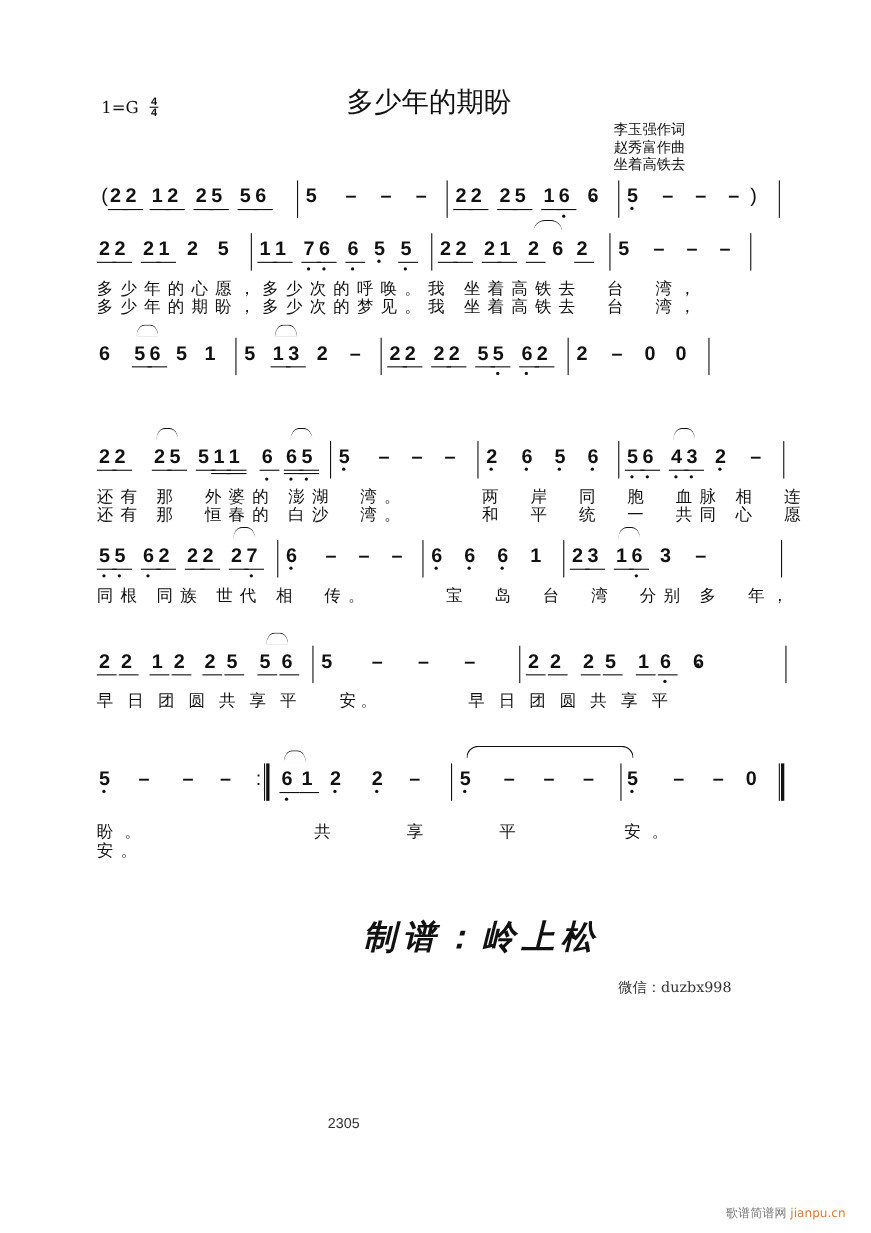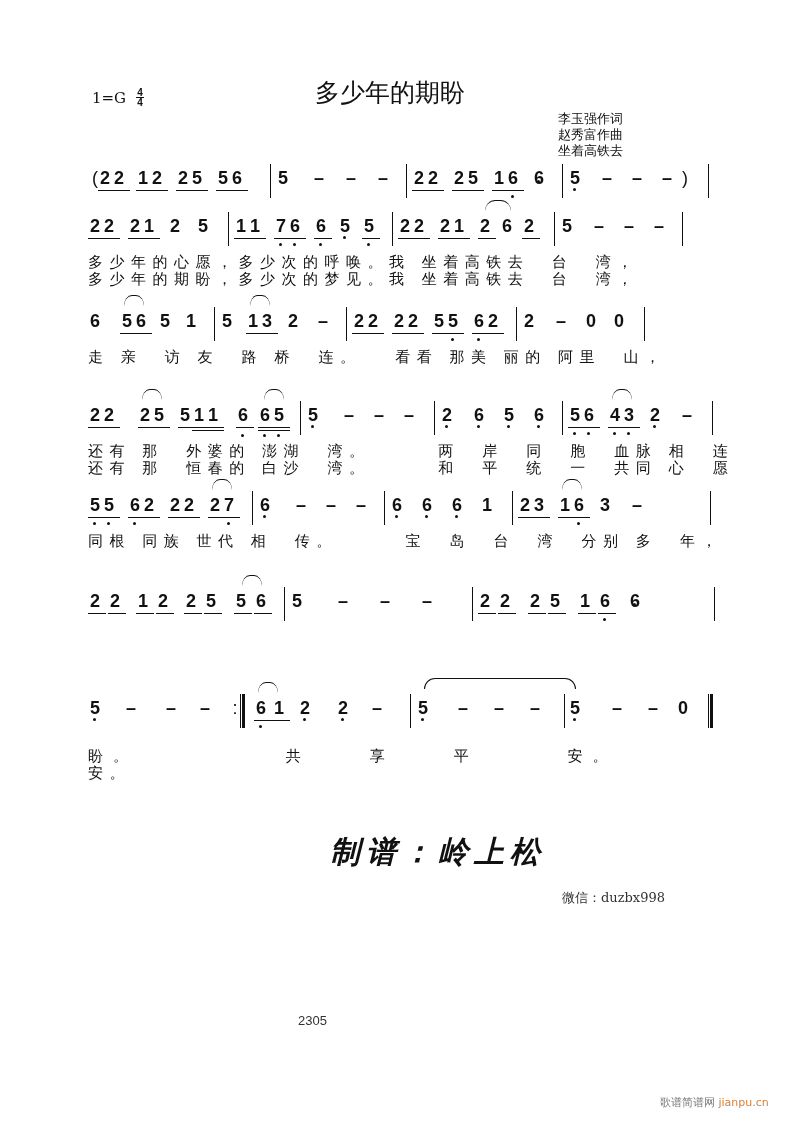--- a/index.html
+++ b/index.html
@@ -138,21 +138,20 @@
       <span class="n ul dot" style="left:358px">5<span class="d"></span></span>
     <span class="n ul dot" style="left:384px">6<span class="d"></span></span>
       <span class="n ul" style="left:398px">2</span>
     <span class="bl" style="left:428px"></span>
     <span class="n" style="left:434px">2</span>
     <span class="n" style="left:466px">–</span>
       <span class="n" style="left:496px">0</span>
       <span class="n" style="left:524px">0</span>
     <span class="bl" style="left:556px"></span>
   </div>
-  <div class="lyr">走 亲  访 友  路 桥  连。   看看 那美 丽的 阿里  山，</div>
 </div>
 
 <div class="row" style="top:397px">
   <div class="staff">
     <span class="n ul" style="left:0px">2</span>
       <span class="n ul" style="left:14px">2</span>
     <span class="slur" style="left:54px;top:-8px;width:20px"></span>
     <span class="n ul" style="left:50px">2</span>
       <span class="n ul" style="left:64px">5</span>
     <span class="n ul" style="left:90px">5</span>
@@ -239,20 +238,21 @@
     <span class="bl" style="left:384px"></span>
     <span class="n ul" style="left:390px">2</span>
       <span class="n ul" style="left:410px">2</span>
     <span class="n ul" style="left:440px">2</span>
       <span class="n ul" style="left:460px">5</span>
     <span class="n ul" style="left:490px">1</span>
       <span class="n ul dot" style="left:510px">6<span class="d"></span></span>
     <span class="n dot" style="left:540px">6<span class="d" style="bottom:6px"></span></span>
     <span class="bl" style="left:626px"></span>
   </div>
+  <div class="lyr" style="letter-spacing:4px">早 日 团 圆 共 享 平    安。         早 日 团 圆 共 享 平</div>
 </div>
 
 <div class="row" style="top:690px">
   <div class="staff">
     <span class="n dot" style="left:0px">5<span class="d" style="bottom:-2px"></span></span>
     <span class="n" style="left:36px">–</span>
       <span class="n" style="left:76px">–</span>
       <span class="n" style="left:110px">–</span>
     <span class="n" style="left:140px;font-weight:normal">:</span>
     <span class="bl dbl" style="left:152px;width:1px;border-right-width:3px"></span>

